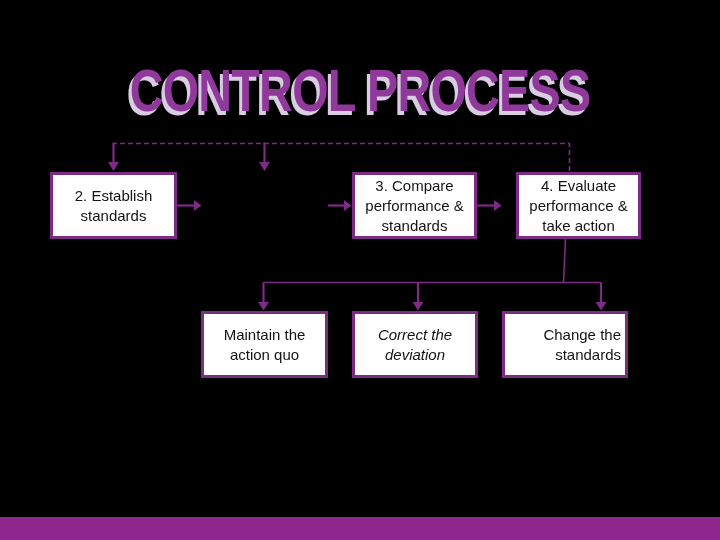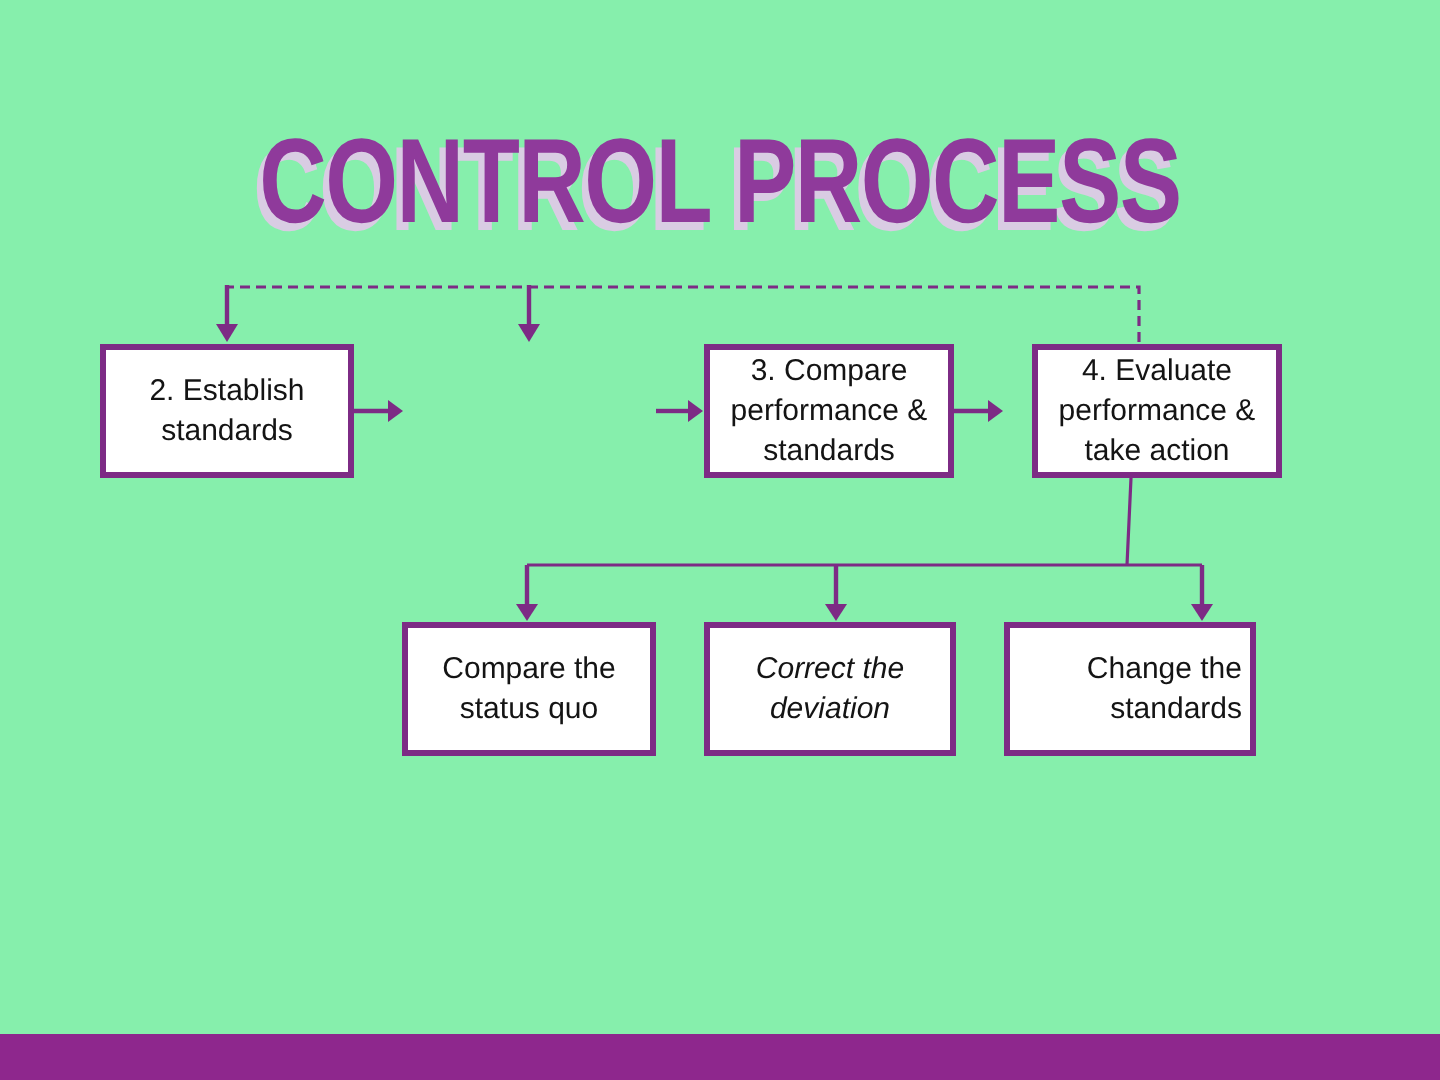--- a/index.html
+++ b/index.html
@@ -1,18 +1,18 @@
 <!DOCTYPE html>
 <html style="--diagram-line: #7d2b85; --title-text: #8f3a9b; --title-shadow: #d9cce3; --footer-bar: #8e278d; --box-text: #141414; --box-background: #ffffff;"><head>
 <meta charset="utf-8">
 <style>
   html,body { margin:0; padding:0; background:#ffffff; }
   .slide {
     position:relative; width:720px; height:540px; overflow:hidden;
-    background:#86efac; font-family:"Liberation Sans", sans-serif;
+    background:#000000; font-family:"Liberation Sans", sans-serif;
   }
   :root {
     --diagram-line:#7d2b85;
     --title-text:#8f3a9b;
     --title-shadow:#d9cce3;
     --footer-bar:#8e278d;
     --box-text:#141414;
     --box-background:#ffffff;
   }
   .title {
@@ -82,21 +82,21 @@
     <span>2. Establish standards</span>
   </div>
   <div class="box b3">
     <span>3. Compare performance &amp; standards</span>
   </div>
   <div class="box b4">
     <span>4. Evaluate performance &amp; take action</span>
   </div>
 
   <div class="box ba">
-    <span>Compare the status quo</span>
+    <span>Maintain the action quo</span>
   </div>
   <div class="box bb">
     <span>Correct the deviation</span>
   </div>
   <div class="box bc">
     <span>Change the standards</span>
   </div>
 
   <div class="footer-bar"></div>
 </div>

